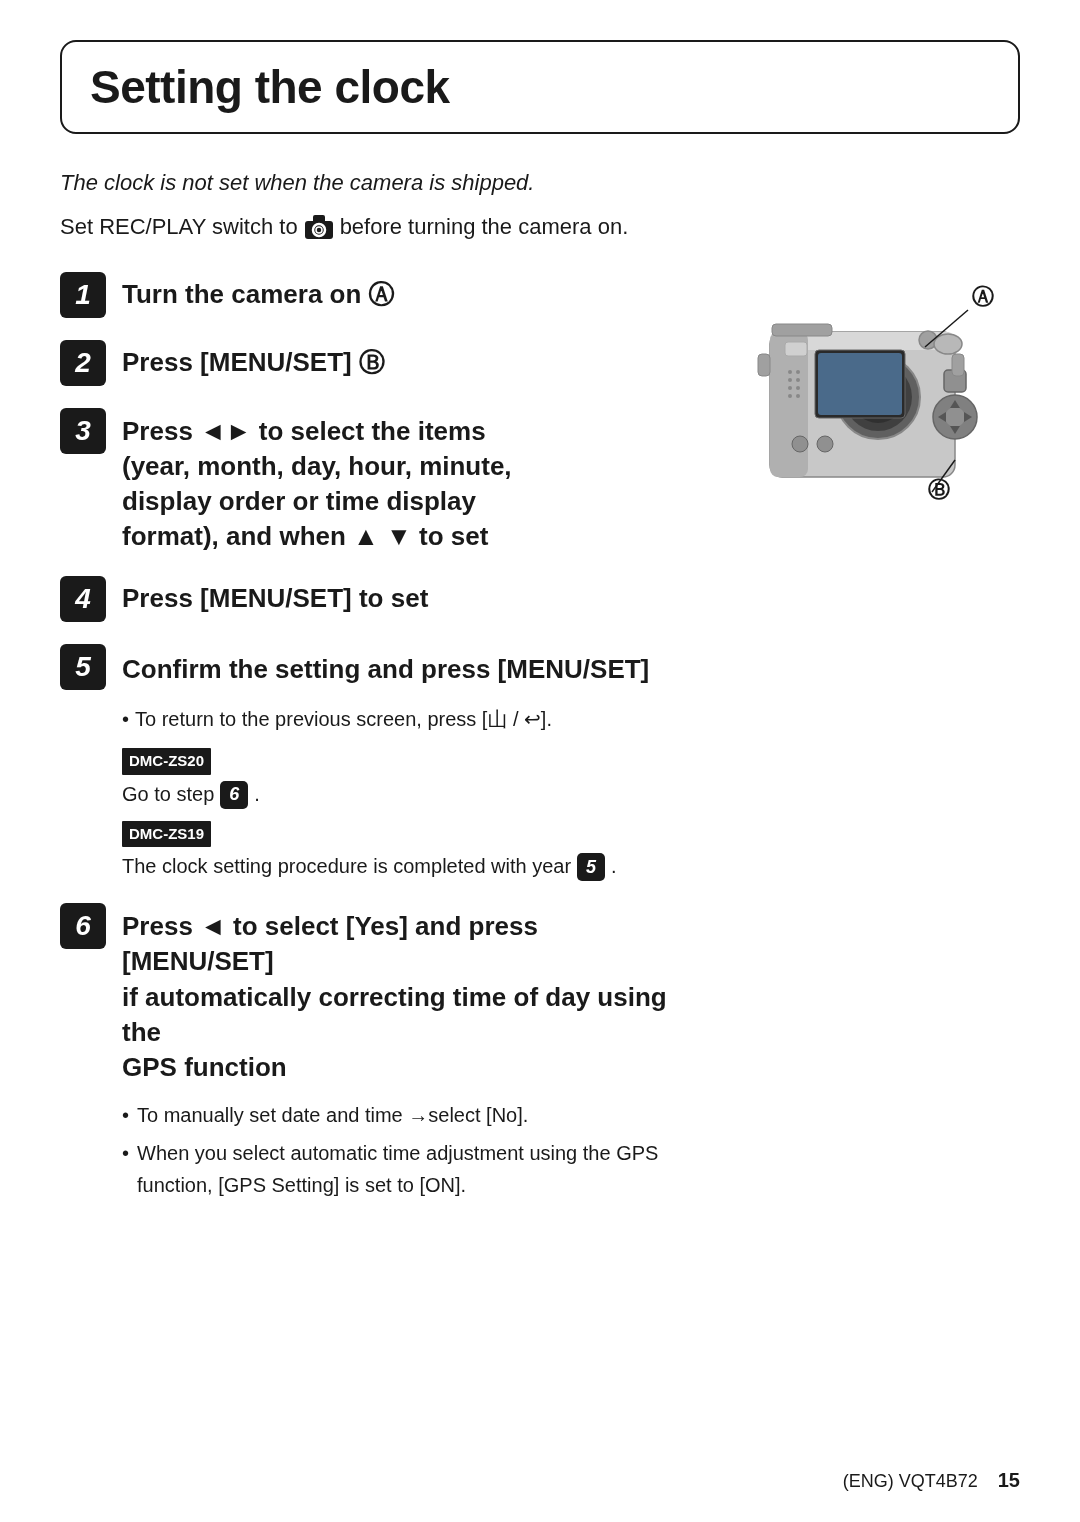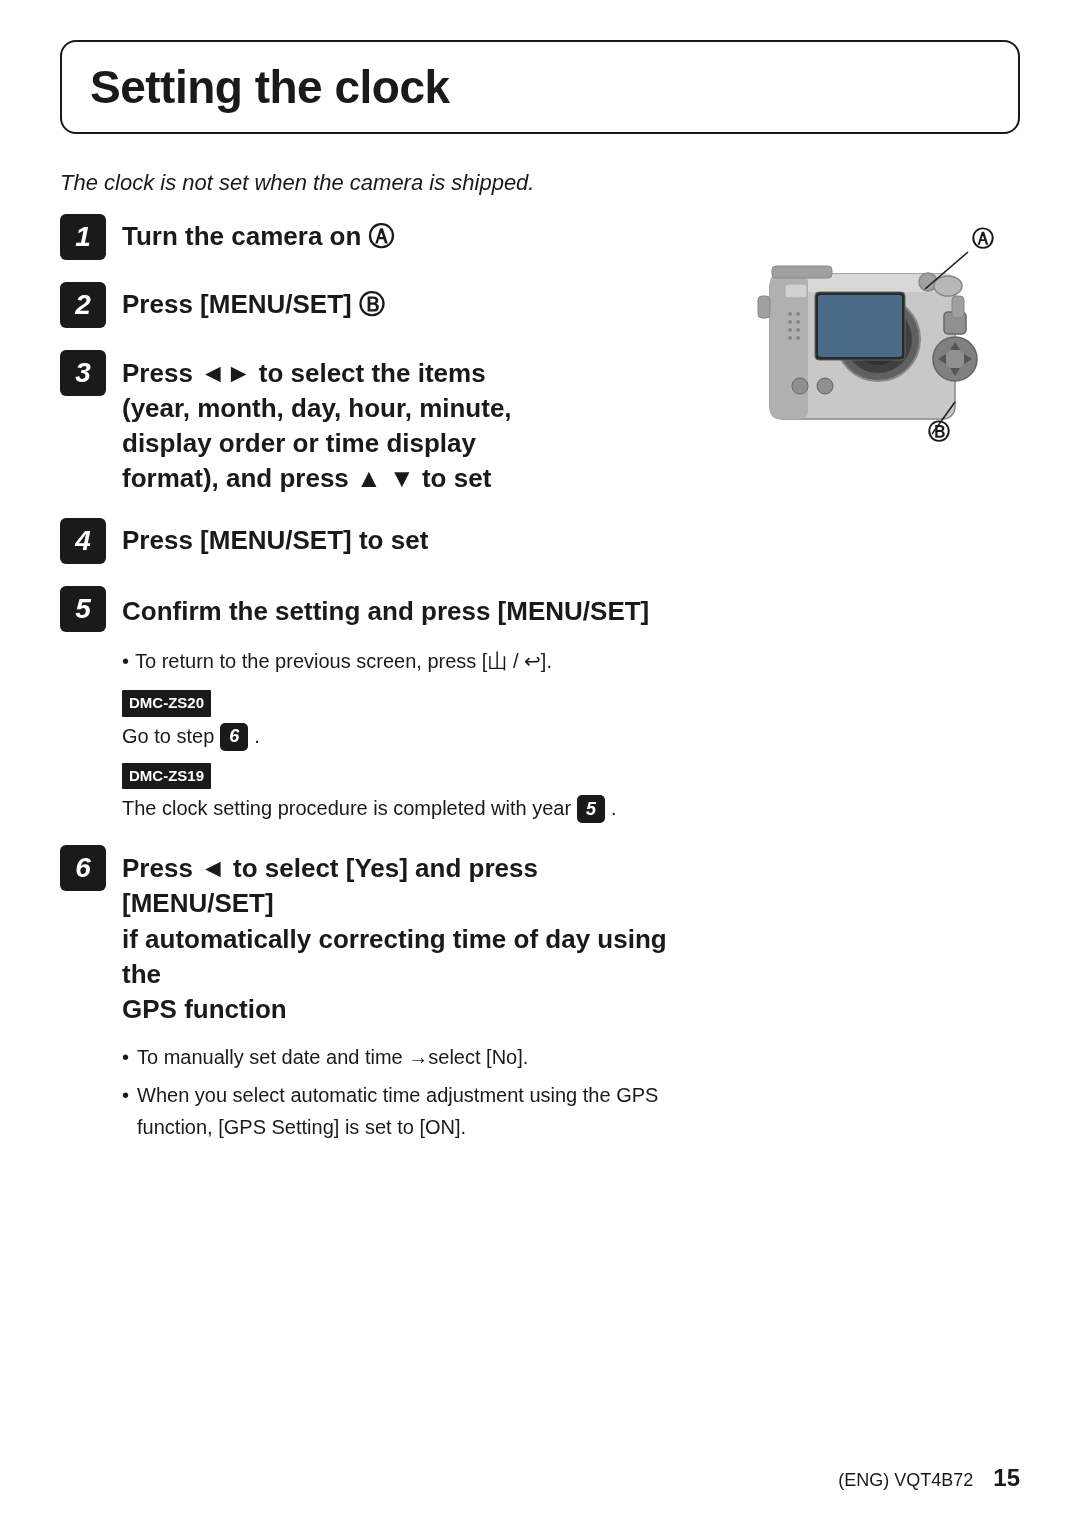--- a/index.html
+++ b/index.html
@@ -222,20 +222,31 @@
 
   
   <div class="title-box">
     <h1>Setting the clock</h1>
   </div>
 
   
   <p class="intro-text">The clock is not set when the camera is shipped.</p>
 
   
+  <div class="set-switch-text">
+    <span>Set REC/PLAY switch to</span>
+
+    <svg width="30" height="26" viewBox="0 0 30 26">
+      <rect x="1" y="7" width="28" height="18" rx="3" fill="#1a1a1a"></rect>
+      <rect x="9" y="1" width="12" height="8" rx="2" fill="#1a1a1a"></rect>
+      <circle cx="15" cy="16" r="6" fill="none" stroke="white" stroke-width="2.5"></circle>
+      <circle cx="15" cy="16" r="3" fill="none" stroke="white" stroke-width="1.5"></circle>
+    </svg>
+    <span>before turning the camera on.</span>
+  </div>
 
   
   <div class="main-content">
 
     <div class="steps-column">
 
       <div class="step-item">
         <div class="step-badge">1</div>
         <div class="step-text">Turn the camera on Ⓐ</div>
       </div>
@@ -244,21 +255,21 @@
         <div class="step-badge">2</div>
         <div class="step-text">Press [MENU/SET] Ⓑ</div>
       </div>
 
       <div class="step-item">
         <div class="step-badge">3</div>
         <div class="step-3-text">
           <span>Press ◄► to select the items</span><br>
           <span>(year, month, day, hour, minute,</span><br>
           <span>display order or time display</span><br>
-          <span>format), and press ▲ ▼ to set</span>
+          <span>format), and when ▲ ▼ to set</span>
         </div>
       </div>
 
       <div class="step-item">
         <div class="step-badge">4</div>
         <div class="step-text">Press [MENU/SET] to set</div>
       </div>
 
       <div class="step-5-section">
         <div class="step-5-header">
@@ -378,16 +389,16 @@
 
       </svg>
     </div>
 
   </div>
 
   
   <div class="page-footer">
     <span>(ENG) VQT4B72</span>
     &nbsp;&nbsp;
-    <strong style="font-size:24px; font-weight:900;text-align:center;">15</strong>
+    <strong style="font-size:20px; font-weight:900;text-align:center;">15</strong>
   </div>
 
 </div>
 
 </body></html>

